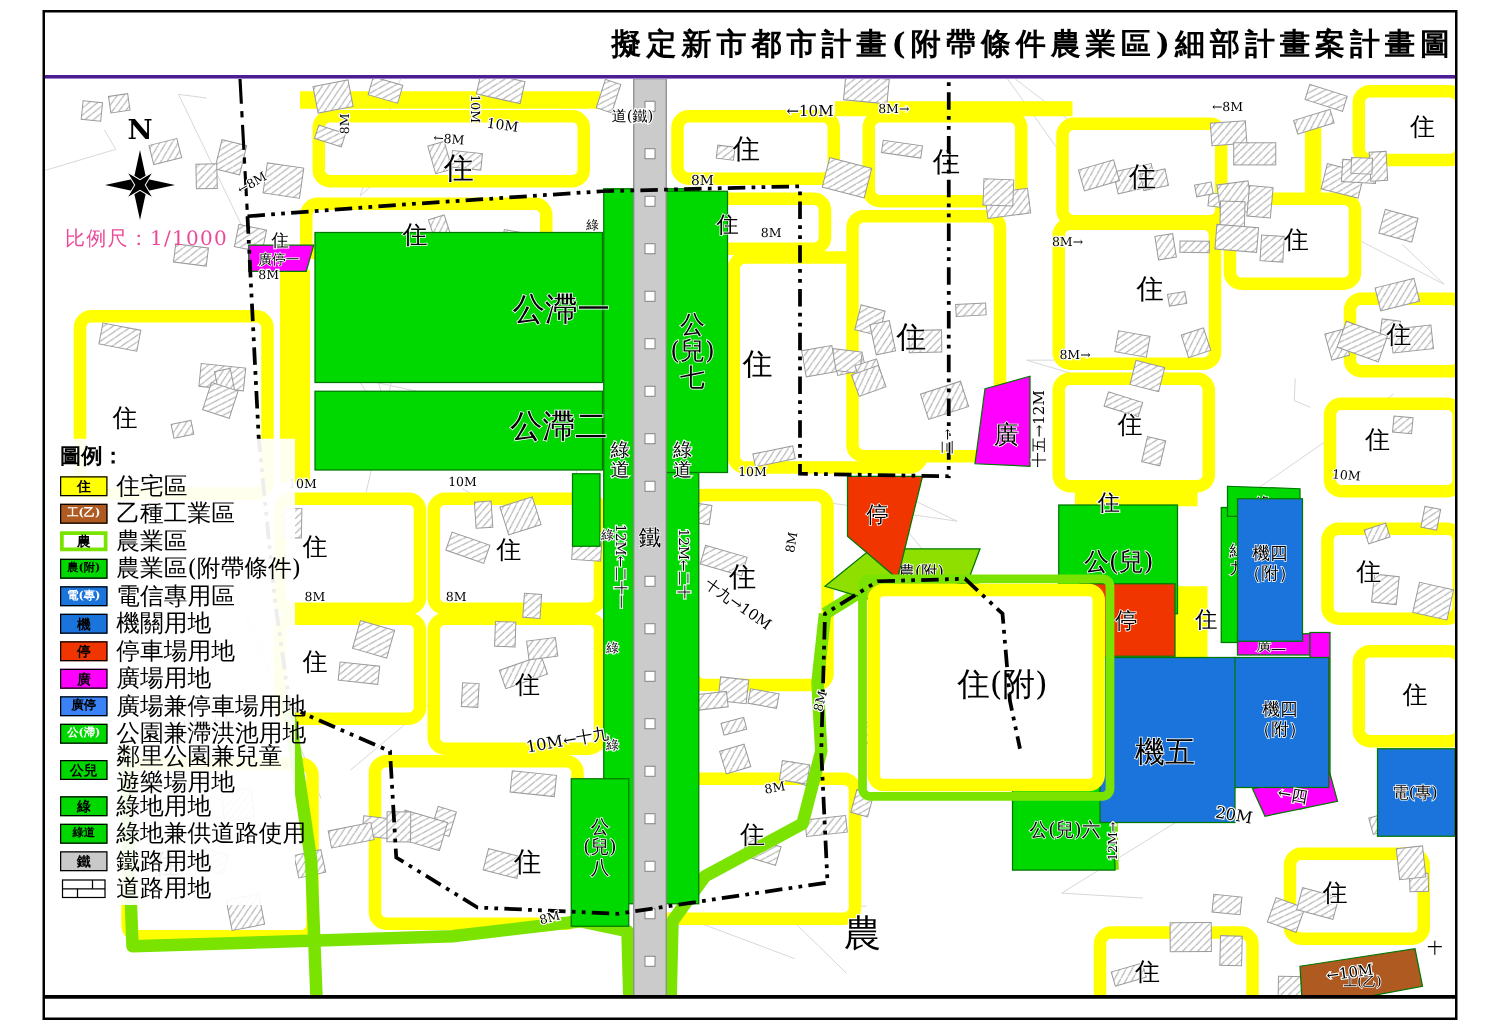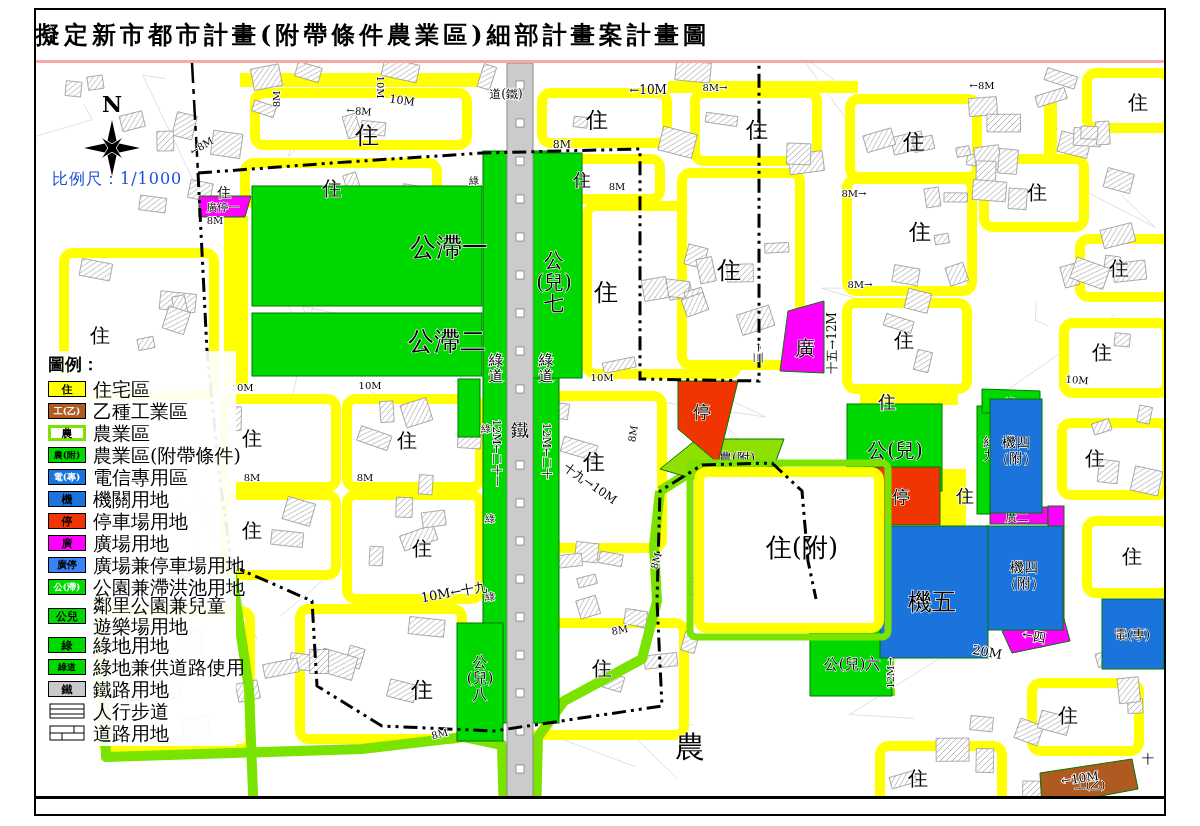--- a/index.html
+++ b/index.html
@@ -1,24 +1,24 @@
 <!DOCTYPE html>
 <html><head>
 <meta charset="utf-8">
 <style>
   html,body{margin:0;padding:0;background:#fff;width:1200px;height:826px;overflow:hidden;
     font-family:"DejaVu Serif","Liberation Serif",serif;}
   .sheet{position:absolute;left:34px;top:8px;width:1128px;height:804px;border:2px solid #000;background:#fff;}
-  .title-band{height:50px;border-bottom:3px solid #fca5a5;display:flex;align-items:center;justify-content:flex-start;}
+  .title-band{height:50px;border-bottom:3px solid #4c1d95;display:flex;align-items:center;justify-content:flex-end;}
   .title-band h1{margin:0;font-size:24px;font-weight:bold;letter-spacing:4px;color:#000;}
   .map-area{position:relative;width:1128px;height:733px;border-bottom:3px solid #000;overflow:hidden;background:#fff;}
   #map-svg{position:absolute;left:0;top:0;}
   .compass{position:absolute;left:46px;top:28px;width:60px;text-align:center;z-index:5;}
   .compass .n{font-size:22px;font-weight:bold;color:#000;}
-  .scale{position:absolute;left:16px;top:106px;font-size:16px;color:#1d4ed8;z-index:5;letter-spacing:1px;}
+  .scale{position:absolute;left:16px;top:118px;font-size:16px;color:#ec4899;z-index:5;letter-spacing:1px;}
   .legend{position:absolute;left:10px;top:288px;width:186px;z-index:6;background:rgba(255,255,255,0.93);padding:2px 2px;}
   .legend-title{font-size:17px;font-weight:bold;margin-bottom:2px;color:#000;}
   .lrow{display:flex;align-items:center;height:22px;}
   .lrow.two{height:36px;}
   .lsw{width:38px;height:16px;border:1px solid #000;display:flex;align-items:center;justify-content:center;
        font-size:11px;font-weight:bold;flex:0 0 38px;box-sizing:border-box;line-height:1;}
   .lsw.nob{border:none;}
   .llab{font-size:19px;color:#000;margin-left:7px;white-space:nowrap;line-height:1.1;}
   svg text{font-family:"DejaVu Serif","Liberation Serif",serif;}
 </style>
@@ -454,30 +454,20 @@
             <span class="llab">綠地兼供道路使用</span>
           </div>
           <div class="lrow">
             <span class="lsw" style="background: rgb(201, 201, 201); color: rgb(0, 0, 0);">鐵</span>
             <span class="llab">鐵路用地</span>
           </div>
           <div class="lrow">
             <span class="lsw nob">
               <svg width="36" height="16">
                 <rect x="1" y="1" width="34" height="14" fill="#fff" stroke="#000"></rect>
-                <line x1="1" y1="6" x2="35" y2="6" stroke="#000"></line>
-                <line x1="1" y1="11" x2="35" y2="11" stroke="#000"></line>
-              </svg>
-            </span>
-            <span class="llab">人行步道</span>
-          </div>
-          <div class="lrow">
-            <span class="lsw nob">
-              <svg width="36" height="16">
-                <rect x="1" y="1" width="34" height="14" fill="#fff" stroke="#000"></rect>
                 <line x1="1" y1="8" x2="35" y2="8" stroke="#000"></line>
                 <line x1="13" y1="8" x2="13" y2="15" stroke="#000"></line>
                 <line x1="25" y1="1" x2="25" y2="8" stroke="#000"></line>
               </svg>
             </span>
             <span class="llab">道路用地</span>
           </div>
         </div>
     </div>
   </div>

